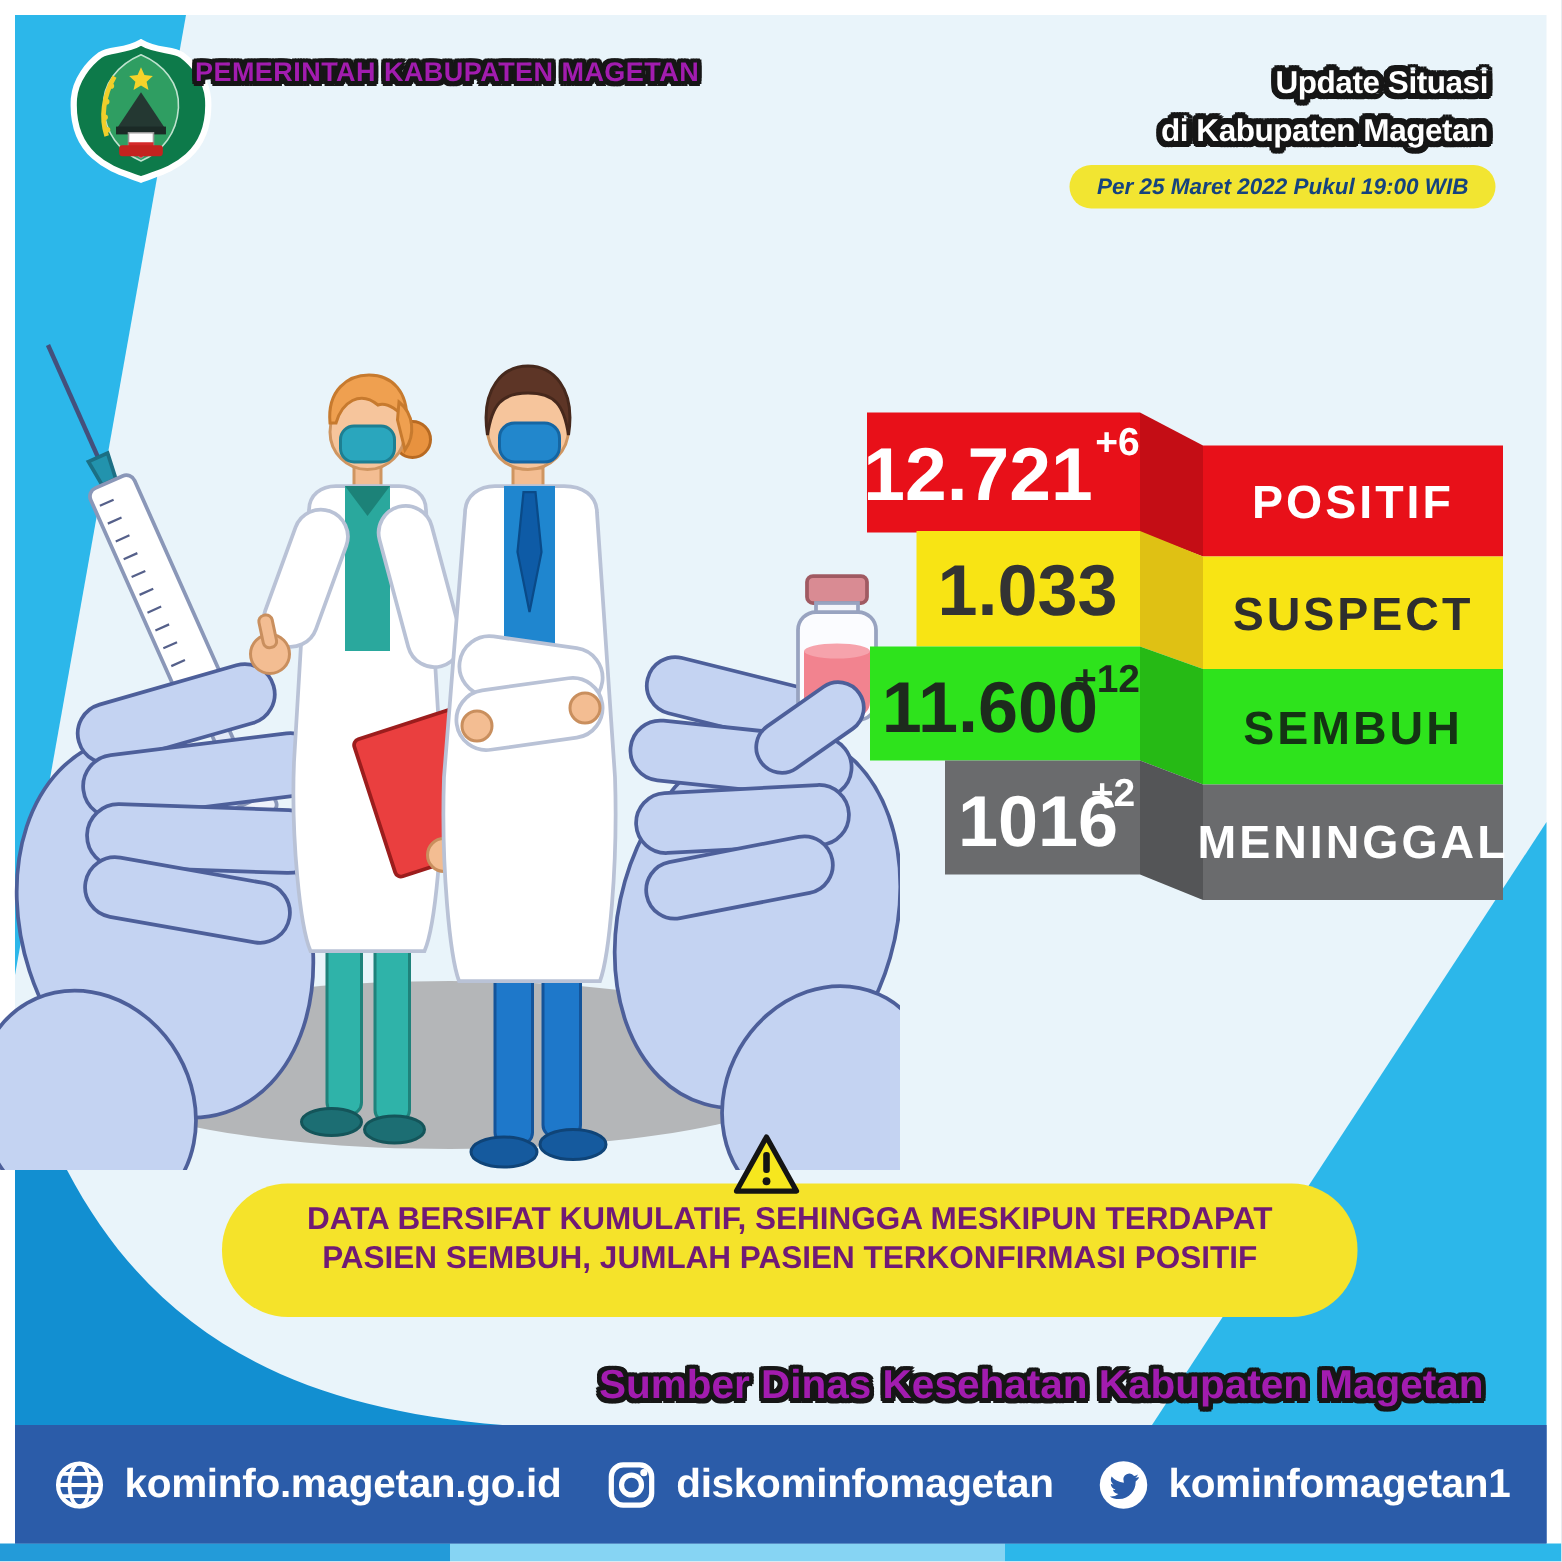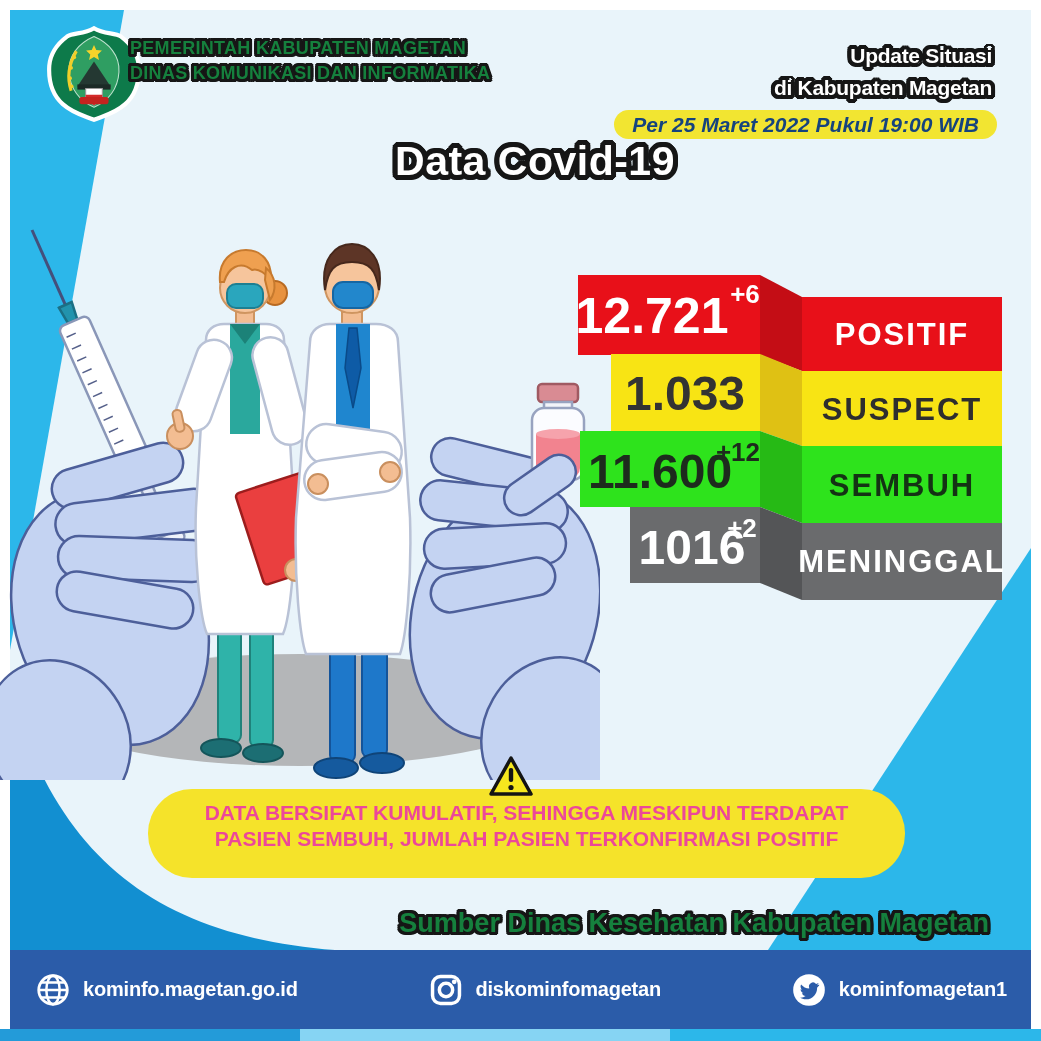--- a/index.html
+++ b/index.html
@@ -5,21 +5,21 @@
   html,body { margin:0; padding:0; background:#d8dde2; }
   .poster {
     position:relative; width:1041px; height:1041px; overflow:hidden;
     font-family:"Liberation Sans", sans-serif; background:#ffffff;
   }
   .abs { position:absolute; }
   svg { display:block; }
   svg text { font-family:"Liberation Sans", sans-serif; }
 
   
-  .ol3 { color:#15803d; text-shadow:
+  .ol3 { color:#a21caf; text-shadow:
     3px 0 #161616,-3px 0 #161616,0 3px #161616,0 -3px #161616,
     2px 2px #161616,-2px 2px #161616,2px -2px #161616,-2px -2px #161616,
     3px 2px #161616,-3px 2px #161616,3px -2px #161616,-3px -2px #161616,
     2px 3px #161616,-2px 3px #161616,2px -3px #161616,-2px -3px #161616; }
   .ol4 { color:#fff; text-shadow:
     4px 0 #161616,-4px 0 #161616,0 4px #161616,0 -4px #161616,
     3px 3px #161616,-3px 3px #161616,3px -3px #161616,-3px -3px #161616,
     4px 2px #161616,-4px 2px #161616,4px -2px #161616,-4px -2px #161616,
     2px 4px #161616,-2px 4px #161616,2px -4px #161616,-2px -4px #161616; }
   .ol5 { color:#fff; text-shadow:
@@ -28,37 +28,37 @@
     3px 4px #161616,-3px 4px #161616,3px -4px #161616,-3px -4px #161616,
     5px 2px #161616,-5px 2px #161616,5px -2px #161616,-5px -2px #161616,
     2px 5px #161616,-2px 5px #161616,2px -5px #161616,-2px -5px #161616; }
 
   .org-text { left:130px; top:36px; line-height:25px; font-weight:bold;
     font-size:18px; letter-spacing:.3px; }
   .update-block { right:49px; top:40px; text-align:right; line-height:32px;
     font-weight:bold; font-size:21px; letter-spacing:-.3px; }
   .date-pill { right:44px; top:110px; background:#f2e531; color:#15437e;
     border-radius:15px; height:29px; line-height:29px; padding:0 18px;
-    font-size:21px; font-weight:bold; font-style:italic; }
+    font-size:15px; font-weight:bold; font-style:italic; }
   .main-title { left:230px; top:136px; width:610px; text-align:center;
     font-weight:bold; font-size:41px; line-height:50px; letter-spacing:.5px; }
 
   .warning-box { left:148px; top:789px; width:757px; height:89px;
     background:#f5e32a; border-radius:44px; }
   .warning-text { left:160px; top:800px; width:733px; text-align:center;
-    color:#ec4899; font-weight:bold; font-size:21px; line-height:26px; }
+    color:#701a75; font-weight:bold; font-size:21px; line-height:26px; }
   .warning-icon { left:488px; top:754px; }
 
   .source-line { right:52px; top:908px; font-weight:bold; font-size:27px; }
 
   .footer-bar { left:10px; top:950px; width:1021px; height:79px;
     background:#2b5ca9; display:flex; align-items:center;
     justify-content:space-between; padding:0 24px; box-sizing:border-box; }
   .footer-item { display:flex; align-items:center; gap:11px; }
-  .footer-item span.lbl { color:#fff; font-weight:bold; font-size:20px;
+  .footer-item span.lbl { color:#fff; font-weight:bold; font-size:27px;
     letter-spacing:-.2px; white-space:nowrap; }
 
   .stat-value { font-weight:bold; font-size:50px; }
   .stat-value-sm { font-weight:bold; font-size:48px; }
   .stat-delta { font-weight:bold; font-size:26px; }
   .stat-label { font-weight:bold; font-size:31px; letter-spacing:2px; }
 </style>
 </head>
 <body>
 
@@ -166,31 +166,29 @@
       <circle cx="28" cy="40" r="1.8" fill="#f0cf2a"></circle>
     <circle cx="27" cy="50" r="1.8" fill="#f0cf2a"></circle>
       <circle cx="28.5" cy="58" r="1.8" fill="#f0cf2a"></circle>
     <path d="M42,60 L58,60 L58,70 L50,76 L42,70 Z" fill="#ffffff" stroke="#999999" stroke-width="1"></path>
     <path d="M42,66 L58,66 L58,70 L50,76 L42,70 Z" fill="#d42a2a"></path>
     <rect x="36" y="68" width="28" height="7" rx="2" fill="#c4231f"></rect>
   </svg>
 
   <div class="abs org-text ol3">
     <div>PEMERINTAH KABUPATEN MAGETAN</div>
-    <div>DINAS KOMUNIKASI DAN INFORMATIKA</div>
   </div>
 
   <div class="abs update-block ol4">
     <div>Update Situasi</div>
     <div>di Kabupaten Magetan</div>
   </div>
   <div class="abs date-pill">Per 25 Maret 2022 Pukul 19:00 WIB</div>
 
   <div class="abs main-title ol5">
-    <div>Data Covid-19</div>
   </div>
 
   <svg class="abs" style="left:560px;top:260px" width="460" height="350" viewBox="560 260 460 350">
 
     <rect x="578" y="275" width="182" height="80" fill="#e81019"></rect>
     <path d="M760,275 L802,297 L802,371 L760,355 Z" fill="#c40d15"></path>
     <rect x="802" y="297" width="200" height="74" fill="#e81019"></rect>
 
     <rect x="611" y="354" width="149" height="77" fill="#f8e414"></rect>
     <path d="M760,354 L802,371 L802,446 L760,431 Z" fill="#dfc114"></path>

